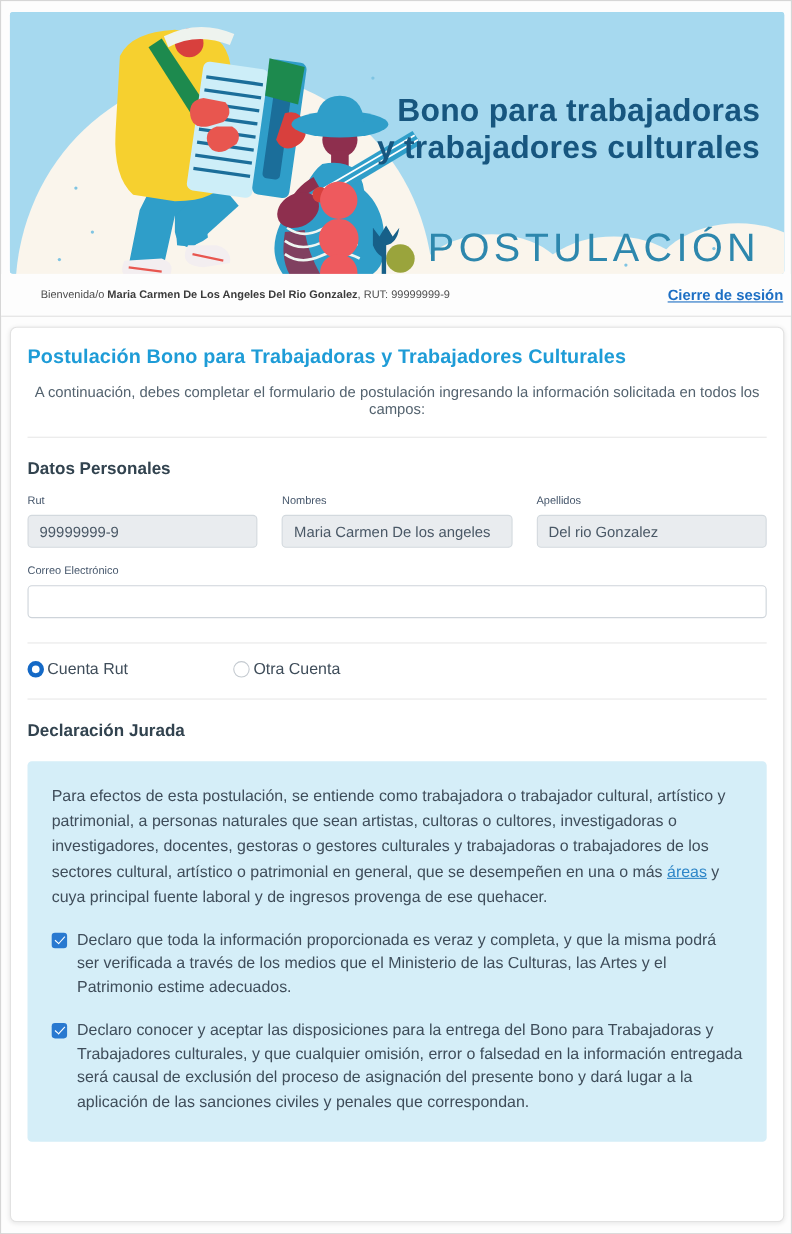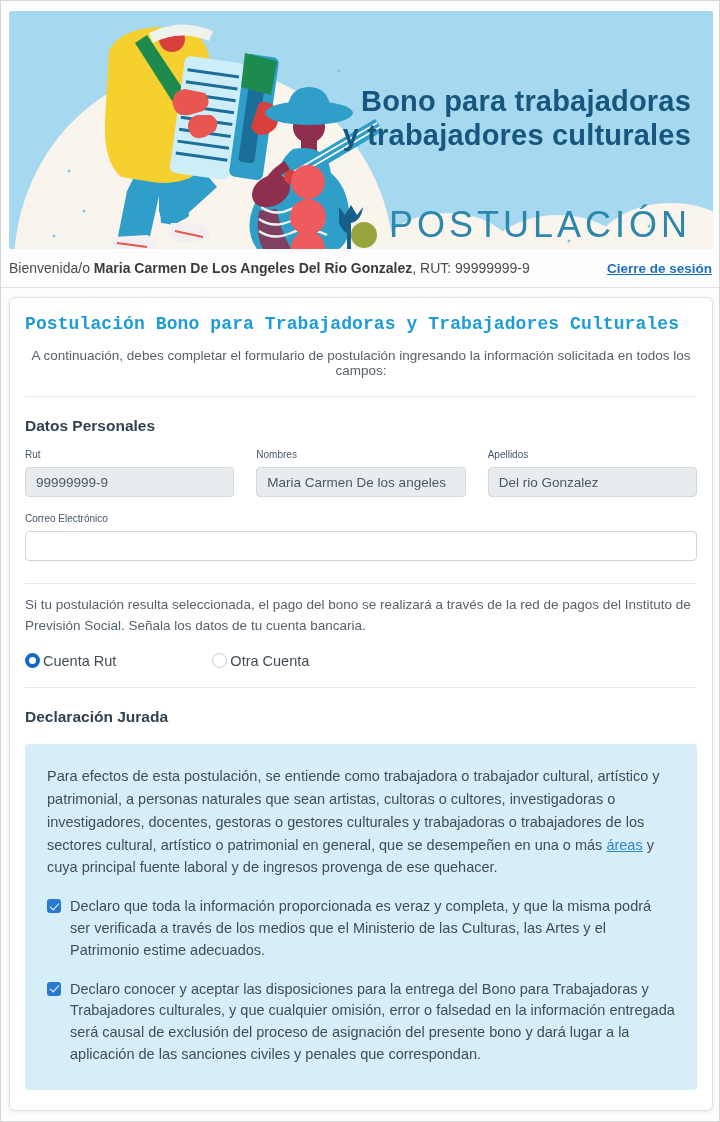--- a/index.html
+++ b/index.html
@@ -28,35 +28,35 @@
     margin-top: 52px; font-size: 36px; font-weight: 300; color: #2d87ad;
     letter-spacing: 4px; font-family: "Liberation Sans", sans-serif;
   }
 
   
   .topbar {
     position: absolute; left: 0; top: 248px; width: 720px; height: 39px;
     display: flex; align-items: center; justify-content: space-between;
     padding: 0 9px 0 8px; border-bottom: 1px solid #e2e2e2; background: #fdfdfd;
   }
-  .welcome { font-size: 14px; color: #4c4c4c; }
+  .welcome { font-size: 10px; color: #4c4c4c; margin-left: 28px; }
   .welcome b { color: #3b3b3b; }
   .logout {
     font-size: 13.5px; font-weight: 700; color: #1d6fc4;
     text-decoration: underline; cursor: pointer; white-space: nowrap;
   }
 
   
   .card {
     position: absolute; left: 8px; top: 296px; width: 704px; height: 814px;
     background: #ffffff; border: 1px solid #e2e2e2; border-radius: 6px;
     box-shadow: 0 1px 4px rgba(0,0,0,0.08);
     padding: 16px 15px 0 15px;
   }
-  .card-title { font-size: 18px; font-weight: 700; color: #1e9cd7; letter-spacing: 0.1px; font-family: Liberation Mono, monospace; }
+  .card-title { font-size: 18px; font-weight: 700; color: #1e9cd7; letter-spacing: 0.1px; }
   .card-intro { margin-top: 14px; font-size: 13.5px; color: #54636f; text-align: center; }
   .hr { border: none; border-top: 1px solid #e8e8e8; margin: 18px 0 0 0; }
 
   .section-heading { margin-top: 20px; font-size: 15.5px; font-weight: 700; color: #32434f; }
 
   
   .fields-row {
     margin-top: 14px; display: grid; grid-template-columns: 1fr 1fr 1fr; column-gap: 22px;
   }
   .field-label { font-size: 10px; color: #45566b; margin-bottom: 7px; }
@@ -243,21 +243,20 @@
         <div class="field-label">Apellidos</div>
         <input class="text-input" disabled="" value="Del rio Gonzalez" style="">
       </div>
     </div>
     <div class="email-block">
       <div class="field-label">Correo Electrónico</div>
       <input class="text-input" value="" style="">
     </div>
     <hr class="hr" style="margin-top:22px">
 
-    <div class="section-desc">Si tu postulación resulta seleccionada, el pago del bono se realizará a través de la red de pagos del Instituto de Previsión Social. Señala los datos de tu cuenta bancaria.</div>
     <div class="radio-row">
       <label class="radio-opt">
         <span class="radio-circle checked"></span>
         <span class="radio-label">Cuenta Rut</span>
       </label>
       <label class="radio-opt">
         <span class="radio-circle"></span>
         <span class="radio-label">Otra Cuenta</span>
       </label>
     </div>

